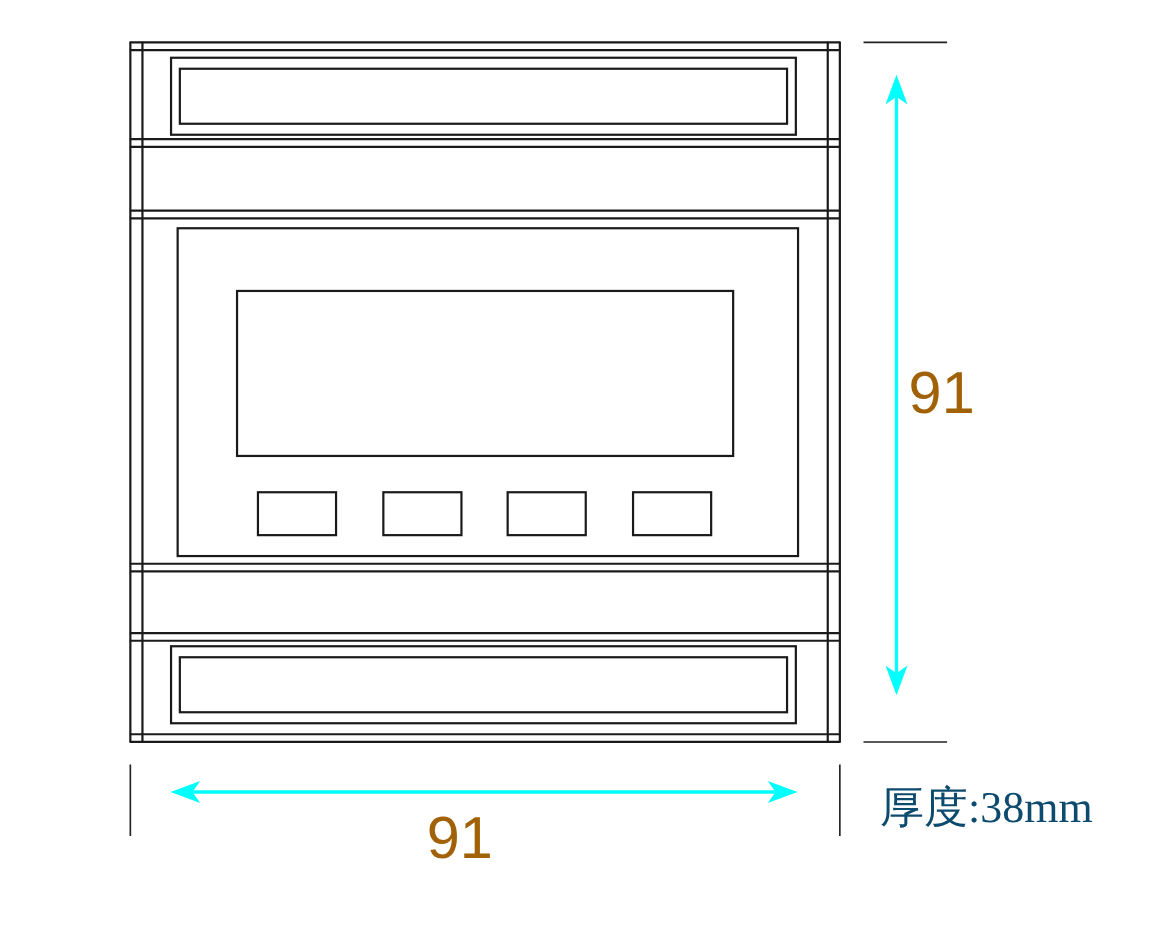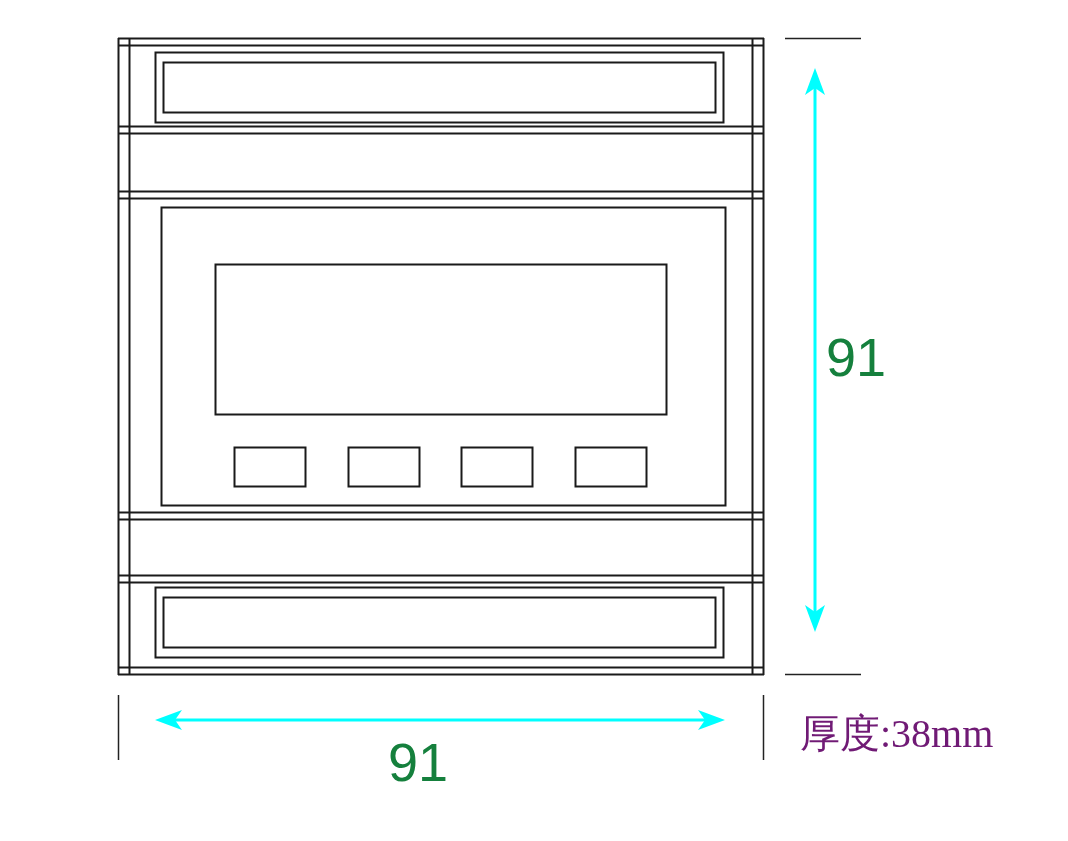--- a/index.html
+++ b/index.html
@@ -1,28 +1,28 @@
 <!DOCTYPE html>
 <html><head>
   <meta charset="utf-8">
   <style>
     html, body { margin: 0; padding: 0; background: #ffffff; }
     body { width: 1068px; height: 841px; position: relative; overflow: hidden; }
     #drawing { position: absolute; left: 0; top: 0; }
     .dim-label {
       position: absolute;
       font-family: "Liberation Sans", "DejaVu Sans", sans-serif;
-      color: #15803d;
+      color: #a16207;
       line-height: 1;
       white-space: nowrap;
     }
     .thickness-label {
       position: absolute;
       font-family: "Liberation Serif", "DejaVu Serif", serif;
-      color: #701a75;
+      color: #0c4a6e;
       line-height: 1;
       white-space: nowrap;
     }
   </style>
 </head>
 <body>
 
 <svg id="drawing" width="1068" height="841" viewBox="0 0 1068 841" xmlns="http://www.w3.org/2000/svg">
   <g id="device" fill="none" stroke="#1a1a1a" stroke-width="2">
       <line x1="118.5" y1="38" x2="118.5" y2="675"></line>

